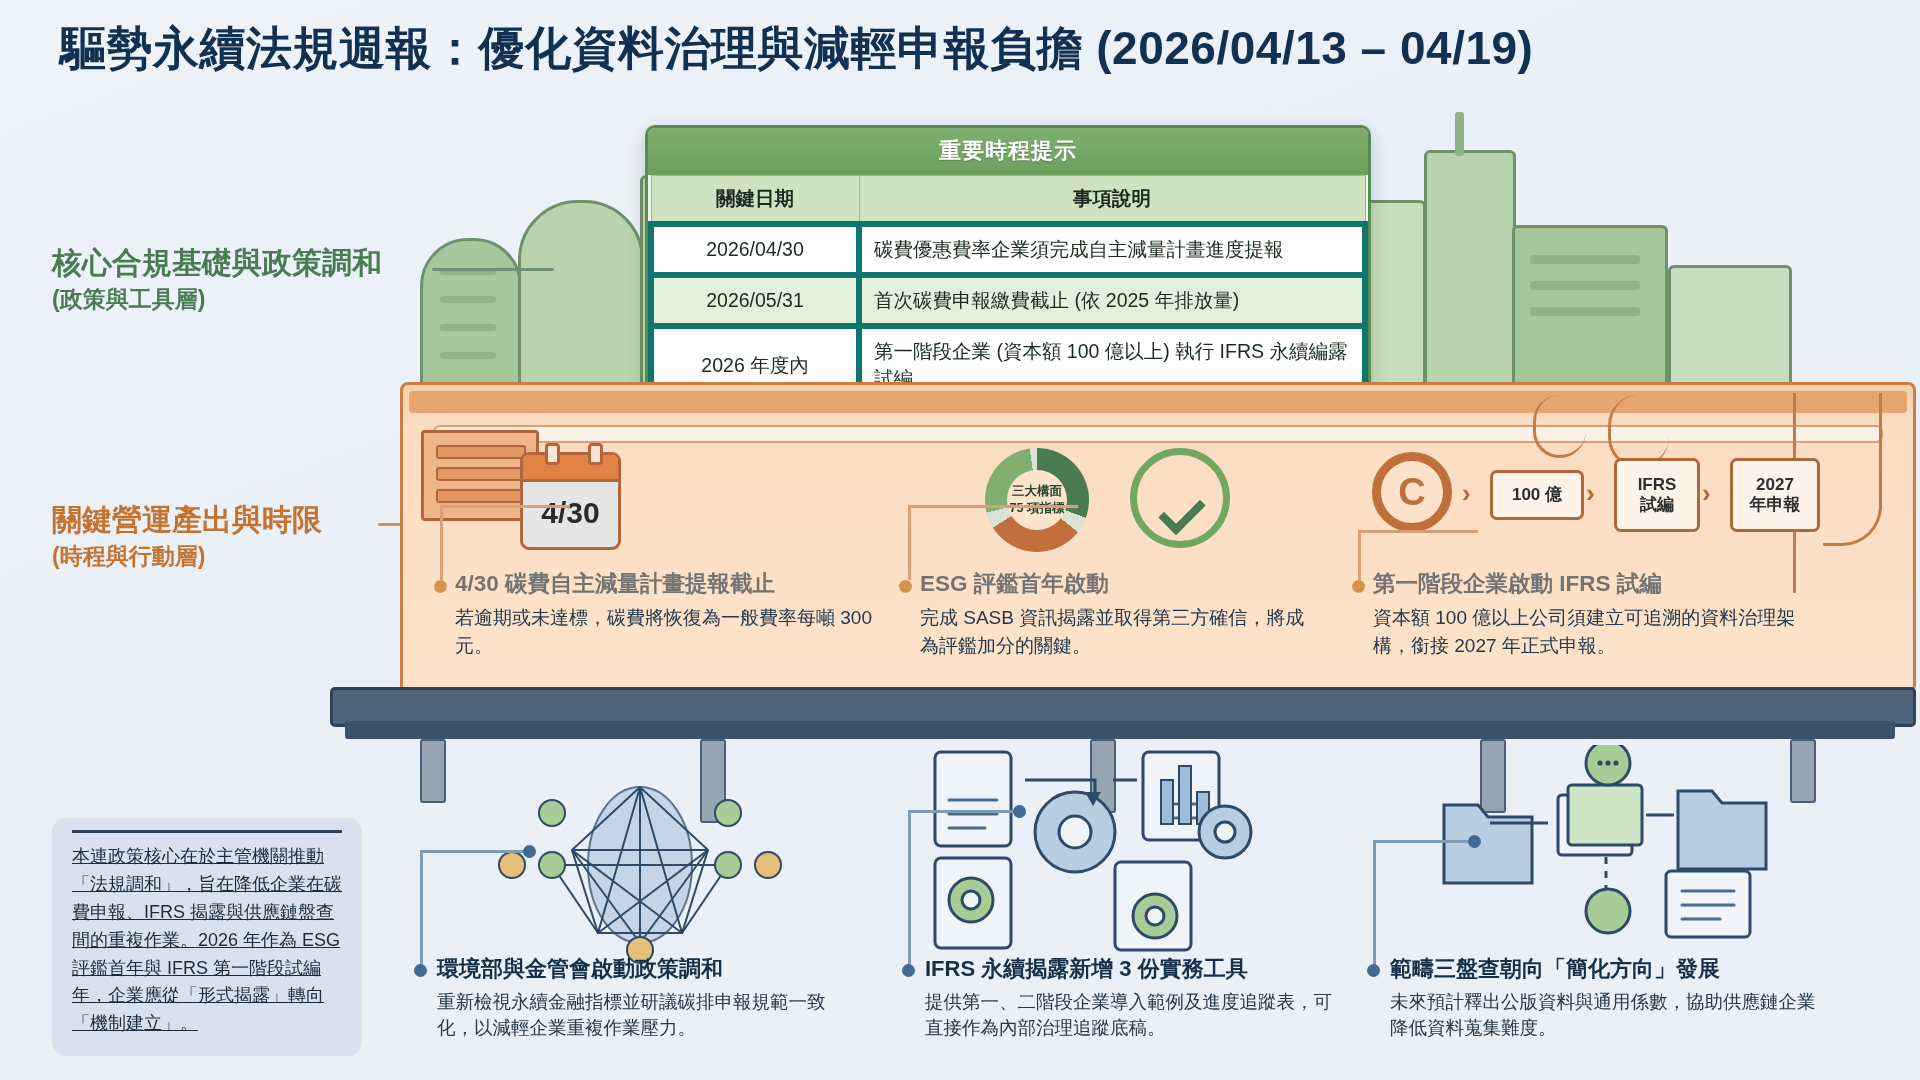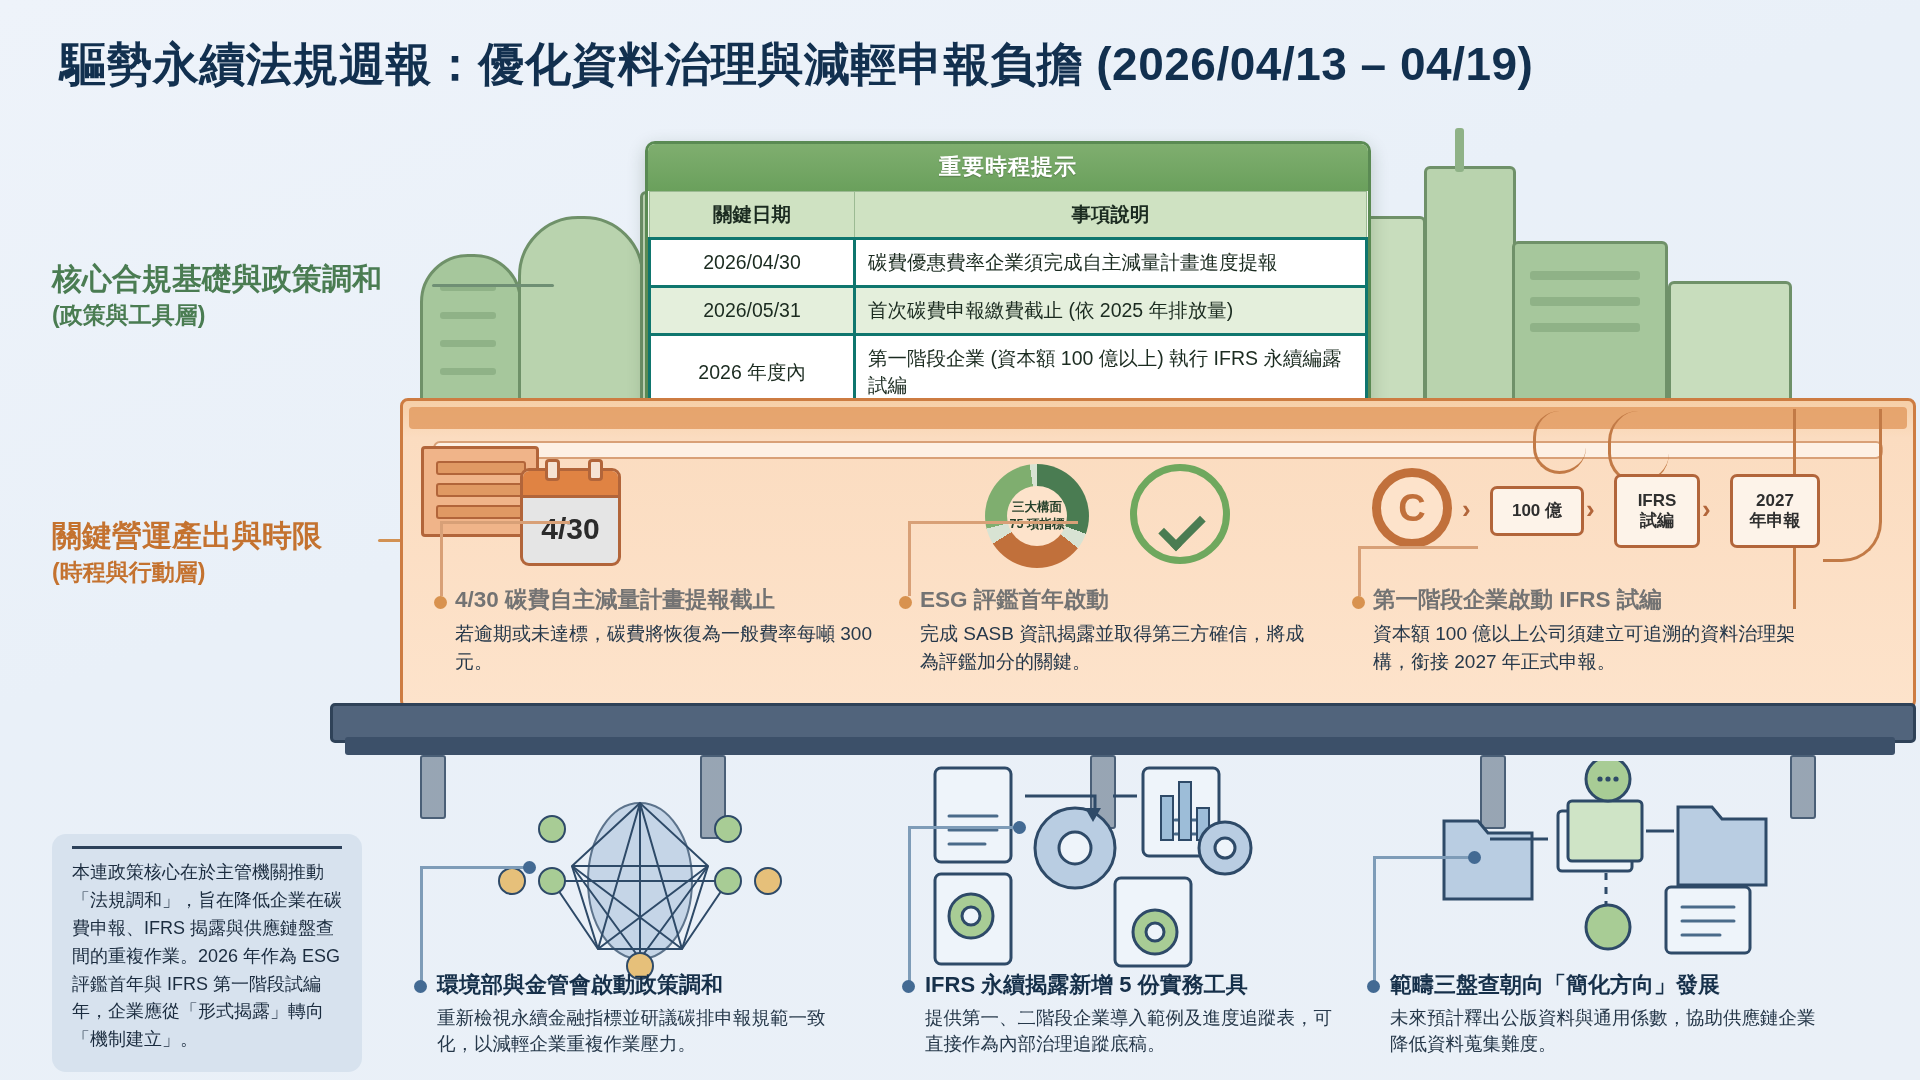--- a/index.html
+++ b/index.html
@@ -2,21 +2,21 @@
 <html><head>
 <meta charset="utf-8">
 <style>
   html,body{margin:0;padding:0;}
   body{
     width:1920px;height:1080px;overflow:hidden;
     font-family:"Liberation Sans","DejaVu Sans",sans-serif;
     background:linear-gradient(160deg,#eef3fa 0%,#e9f0f8 40%,#eaf0f7 100%);
     position:relative;
   }
-  .stage{position:absolute;inset:0;margin-top:16px;}
+  .stage{position:absolute;inset:0;}
 
   
   .title{
     position:absolute;left:60px;top:22px;width:1800px;
     font-size:46px;font-weight:bold;color:#12304f;letter-spacing:.5px;
     line-height:1.15;white-space:nowrap;
   }
 
   
   .sidelabel{position:absolute;font-weight:bold;line-height:1.35;}
@@ -44,21 +44,21 @@
     background:linear-gradient(180deg,#7fae6f 0%,#6aa05c 100%);
     color:#fff;font-size:22px;font-weight:bold;text-align:center;
     padding:8px 0 9px;letter-spacing:1px;
     text-shadow:0 1px 1px rgba(0,0,0,.25);
   }
   table.tl{border-collapse:collapse;width:100%;font-size:19.5px;color:#1b2b20;}
   table.tl th{
     background:#cfe2c2;font-weight:bold;padding:9px 6px;
     border:1px solid #9cba93;text-align:center;
   }
-  table.tl td{padding:9px 12px;border:3px solid #0f766e;}
+  table.tl td{padding:9px 12px;border:6px solid #0f766e;}
   table.tl td.date{text-align:center;white-space:nowrap;width:178px;font-weight:normal;}
   table.tl tr.odd td{background:#ffffff;}
   table.tl tr.even td{background:#e4efdc;}
   .card-foot{
     background:#eef5e9;font-size:19px;color:#24402a;padding:10px 14px;
     border-top:1px solid #b9cfb0;
   }
 
   
   .band{
@@ -107,21 +107,21 @@
   .cline.b{background:#7e9cb8;}
 
   
   .deck{position:absolute;left:330px;top:687px;width:1580px;height:34px;background:#51647c;border:3px solid #2f4258;border-radius:5px;}
   .deck2{position:absolute;left:345px;top:721px;width:1550px;height:18px;background:#3c5069;border-radius:3px;}
   .leg{position:absolute;width:22px;background:#46597080;border:2px solid #4a5f77;border-radius:3px;}
 
   .noteblock{
     position:absolute;left:52px;top:818px;width:310px;
     background:#d7e2ee;border-radius:14px;padding:18px 20px;box-sizing:border-box;
-    font-size:18px;line-height:1.55;color:#1b2c3f;
+    font-size:18px;line-height:1.55;color:#1b2c3f;text-decoration:underline;
   }
   .noteblock .rule{height:3px;background:#2c415a;margin:-6px 0 10px;}
 
   .svgicons{position:absolute;}
   .bcallout{position:absolute;width:420px;}
   .bcallout h3{margin:0 0 6px;font-size:22px;font-weight:bold;color:#16304a;line-height:1.25;}
   .bcallout p{margin:0;font-size:18.5px;color:#26384a;line-height:1.45;}
 </style>
 </head>
 <body>
@@ -371,21 +371,21 @@
   <div class="noteblock">
     <div class="rule"></div>
     <div>本連政策核心在於主管機關推動「法規調和」，旨在降低企業在碳費申報、IFRS 揭露與供應鏈盤查間的重複作業。2026 年作為 ESG 評鑑首年與 IFRS 第一階段試編年，企業應從「形式揭露」轉向「機制建立」。</div>
   </div>
 
   <div class="bcallout" style="left:437px;top:955px;width:420px;">
     <h3>環境部與金管會啟動政策調和</h3>
     <p>重新檢視永續金融指標並研議碳排申報規範一致化，以減輕企業重複作業壓力。</p>
   </div>
   <div class="bcallout" style="left:925px;top:955px;width:420px;">
-    <h3>IFRS 永續揭露新增 5 份實務工具</h3>
+    <h3>IFRS 永續揭露新增 3 份實務工具</h3>
     <p>提供第一、二階段企業導入範例及進度追蹤表，可直接作為內部治理追蹤底稿。</p>
   </div>
   <div class="bcallout" style="left:1390px;top:955px;width:440px;">
     <h3>範疇三盤查朝向「簡化方向」發展</h3>
     <p>未來預計釋出公版資料與通用係數，協助供應鏈企業降低資料蒐集難度。</p>
   </div>
 
 </div>
 
 </body></html>

